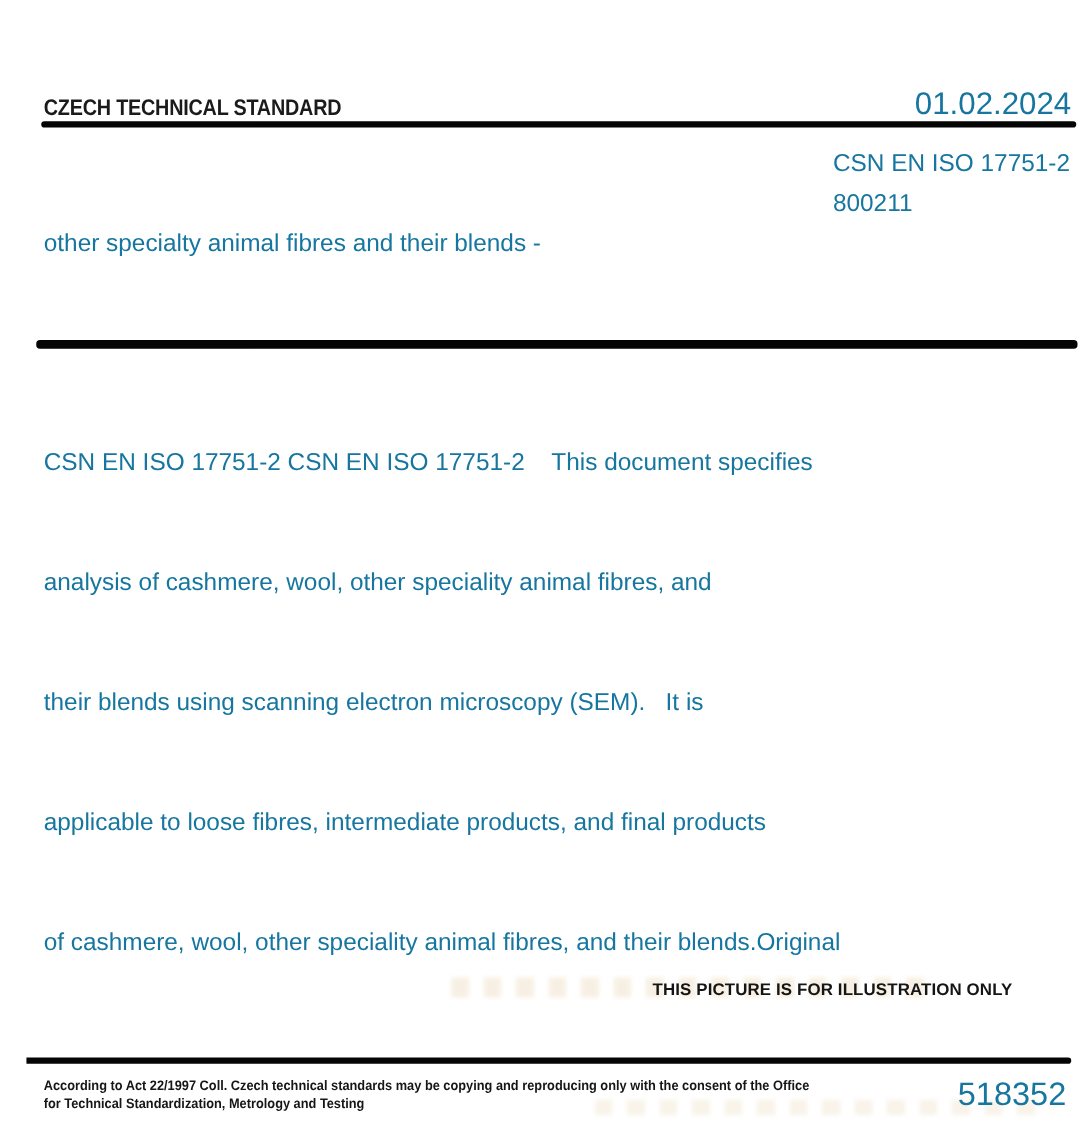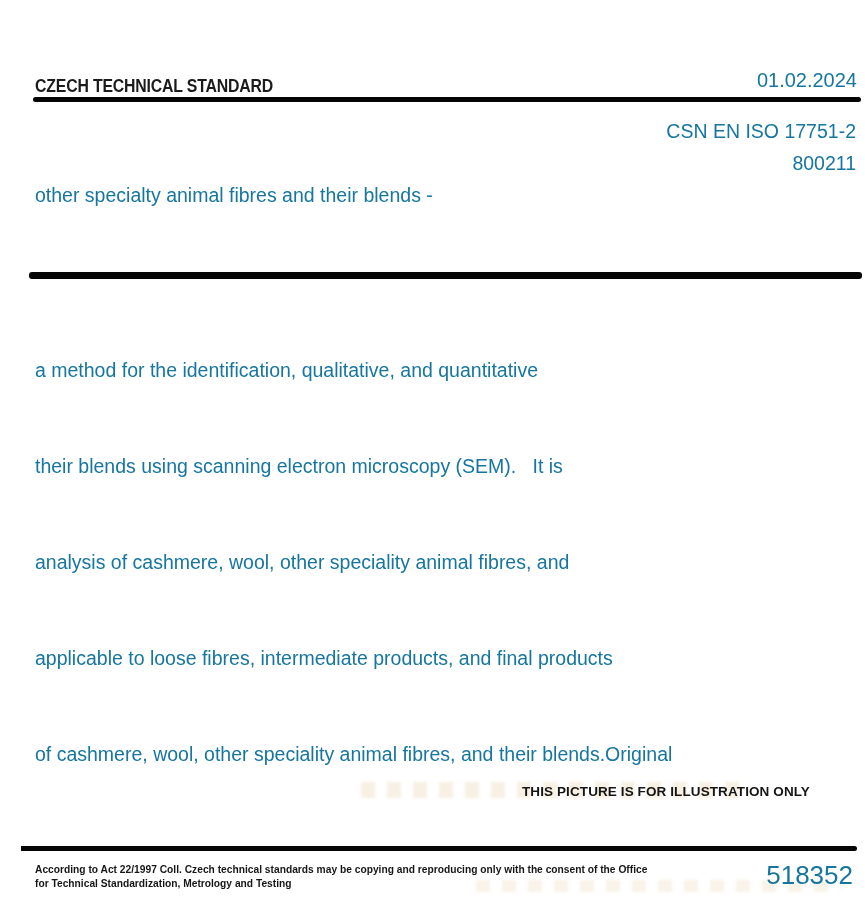--- a/index.html
+++ b/index.html
@@ -21,21 +21,21 @@
     font-weight: bold;
     color: var(--ink, #1b1b1b);
     letter-spacing: -0.2px;
     transform: scaleX(0.88);
     transform-origin: left center;
     white-space: nowrap;
   }
   .issue-date {
     position: absolute;
     right: 29px; top: 69px;
-    font-size: 20px;
+    font-size: 25px;
     color: var(--accent, #16769F);
     white-space: nowrap;
   }
   .rule { position: absolute; background: #050505; border-radius: 3px; }
   .rule-top    { left: 12px; top: 97px;  width: 828px; height: 5px; }
   .rule-mid    { left: 8px;  top: 272px; width: 833px; height: 7px; }
   .rule-footer { left: 0px;  top: 846px; width: 836px; height: 5px; border-radius: 0 3px 3px 0; }
 
   
   .title-block {
@@ -45,21 +45,21 @@
     font-size: 19.5px;
     line-height: 32px;
     white-space: pre-wrap;
   }
   .designation-block {
     position: absolute;
     right: 30px; top: 115px;
     color: var(--accent, #16769F);
     font-size: 19.5px;
     line-height: 32px;
-    text-align: right;
+    text-align: left;
     white-space: nowrap;
   }
 
   
   .abstract {
     position: absolute;
     left: 14px; top: 290px;
     color: var(--accent, #16769F);
     font-size: 19.5px;
     line-height: 32px;
@@ -119,23 +119,23 @@
     <div>other specialty animal fibres and their blends -</div>
   </div>
   <div class="designation-block">
     <div>CSN EN ISO 17751-2</div>
     <div>800211</div>
   </div>
 
   <div class="rule rule-mid"></div>
 
   <div class="abstract">
-    <div>a method for the identification, qualitative, and quantitative</div>
+    <div>CSN EN ISO 17751-2 CSN EN ISO 17751-2    This document specifies</div>
+    <div>analysis of cashmere, wool, other speciality animal fibres, and</div>
     <div>their blends using scanning electron microscopy (SEM).   It is</div>
-    <div>analysis of cashmere, wool, other speciality animal fibres, and</div>
     <div>applicable to loose fibres, intermediate products, and final products</div>
     <div>of cashmere, wool, other speciality animal fibres, and their blends.Original</div>
     
     
   </div>
 
   <div class="faint-watermark wm-1"></div>
   <div class="faint-watermark wm-2"></div>
 
   <div class="illustration-note">THIS PICTURE IS FOR ILLUSTRATION ONLY</div>

